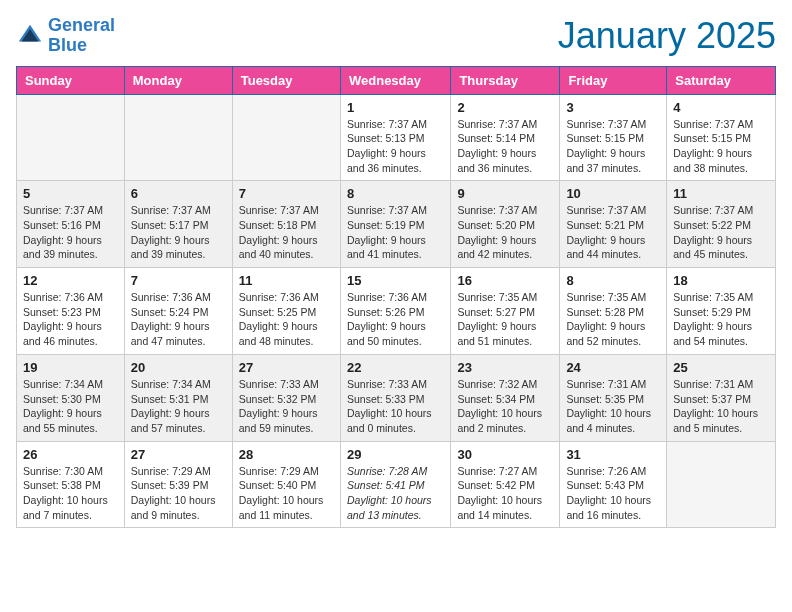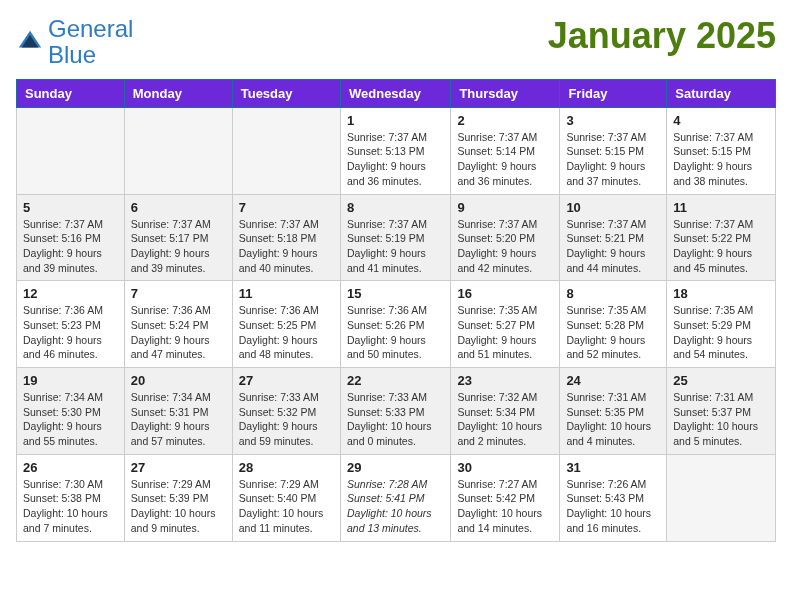--- a/index.html
+++ b/index.html
@@ -15,52 +15,52 @@
       align-items: flex-start;
       justify-content: space-between;
       margin-bottom: 10px;
     }
     .logo {
       display: flex;
       align-items: center;
       gap: 4px;
     }
     .logo-text {
-      font-size: 24px;
-      font-weight: normal;
+      font-size: 18px;
+      font-weight: bold;
       color: #1a3a5c;
       line-height: 1.1;
     }
     .logo-text span {
       color: #2e7bc4;
     }
     .logo-icon {
       width: 28px;
       height: 28px;
     }
     .title-block {
       text-align: right;
     }
     .month-title {
       font-size: 36px;
-      font-weight: bold;
-      color: #4d7c0f;
+      font-weight: normal;
+      color: #0369a1;
       line-height: 1.1;
     }
     .location-title {
       font-size: 16px;
       color: #444;
     }
     .calendar {
       width: 100%;
       border-collapse: collapse;
       border: 1px solid #ccc;
     }
     .calendar th {
-      background: #6d28d9;
+      background: #ec4899;
       color: #fff;
       font-size: 13px;
       font-weight: bold;
       text-align: left;
       padding: 6px 8px;
       border: 1px solid #2068a8;
     }
     .calendar td {
       vertical-align: top;
       border: 1px solid #ccc;

